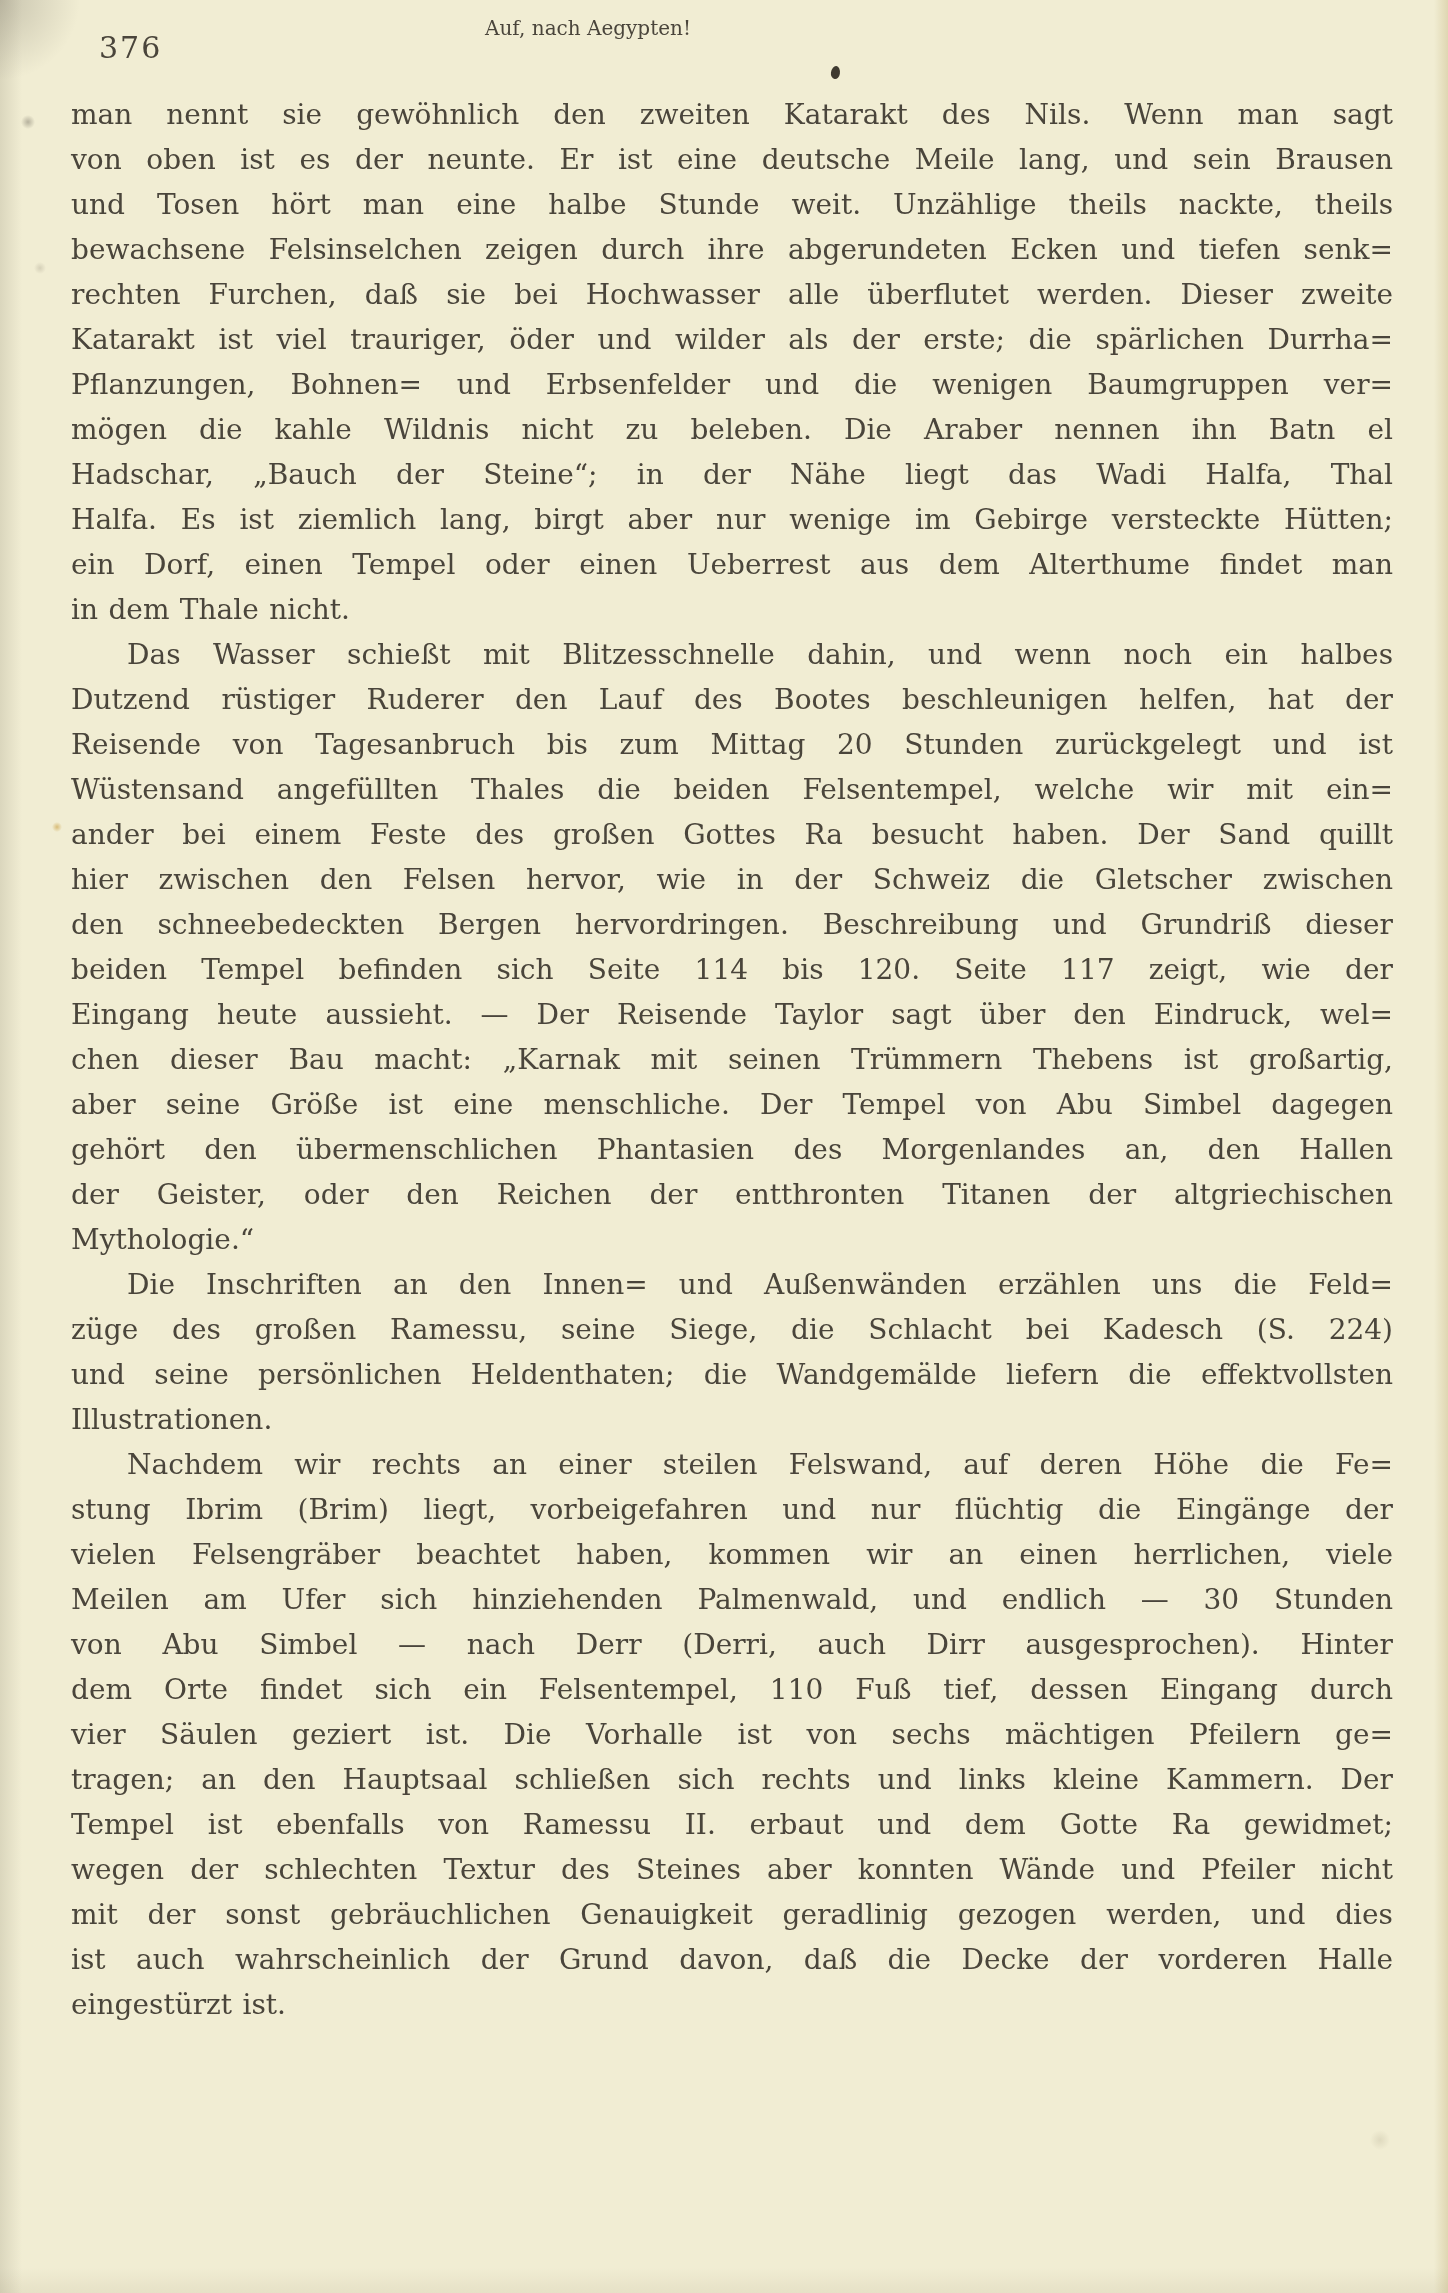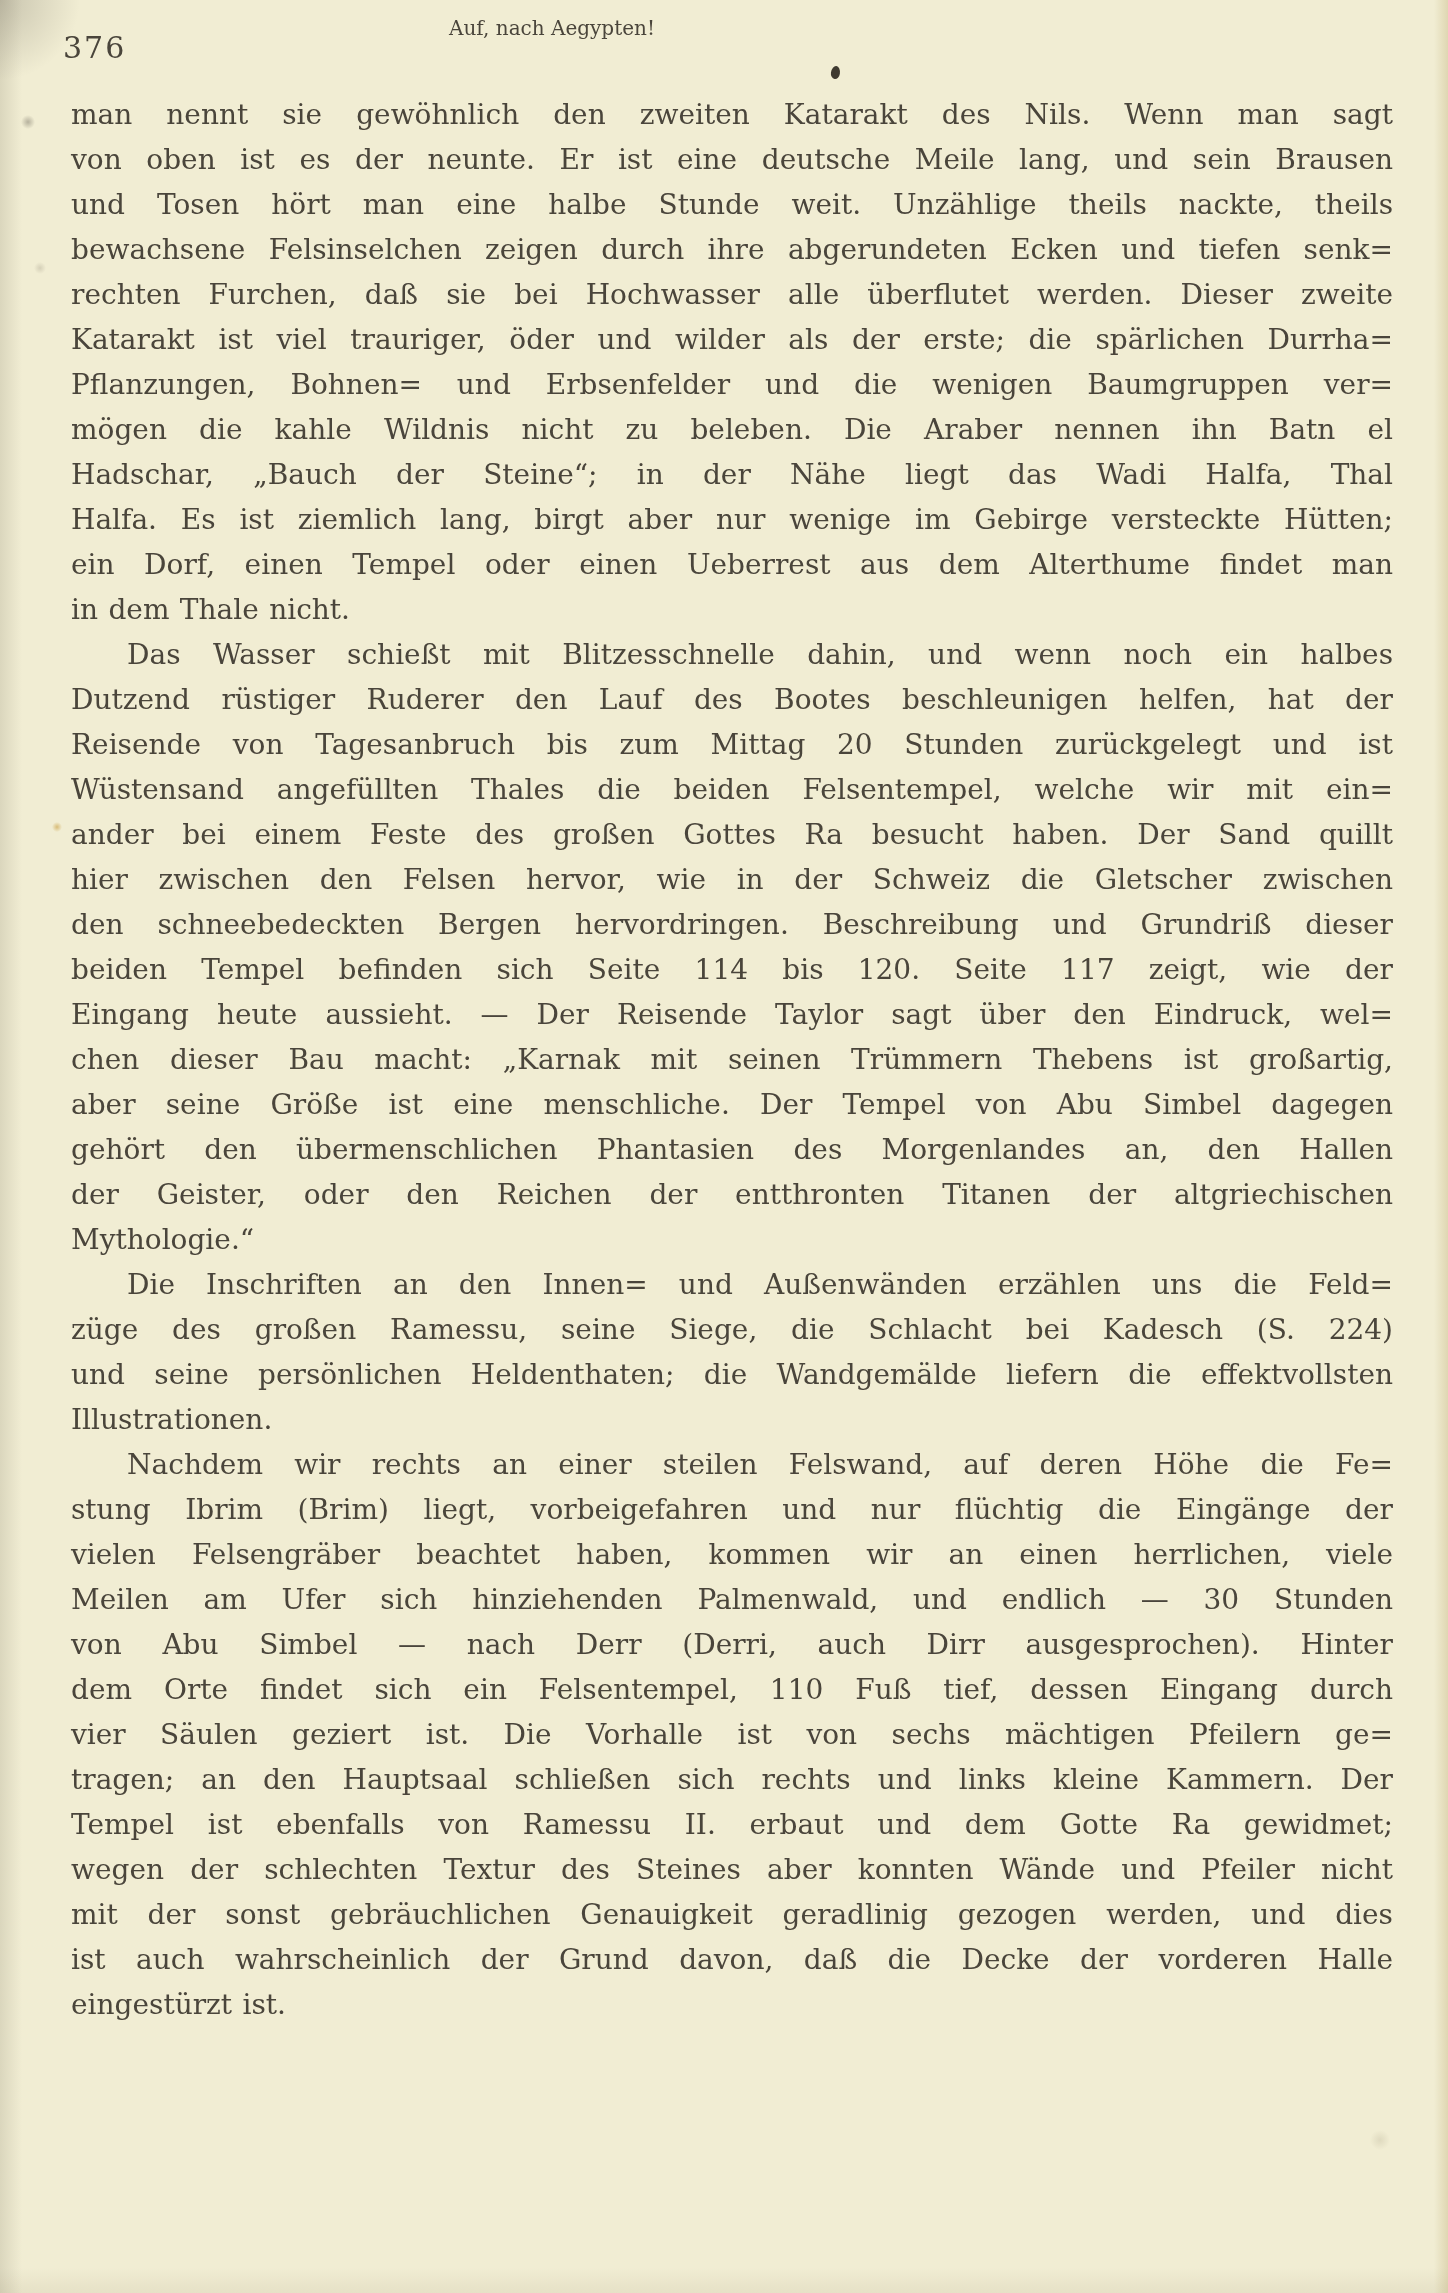--- a/index.html
+++ b/index.html
@@ -23,20 +23,21 @@
       radial-gradient(circle at 0px 0px, rgba(105,100,88,0.30) 0px, rgba(105,100,88,0) 80px),
       linear-gradient(to right, rgba(100,94,74,0.16) 0px, rgba(100,94,74,0) 22px),
       linear-gradient(to left, rgba(176,156,92,0.28) 0px, rgba(176,156,92,0) 14px),
       linear-gradient(to top, rgba(150,138,104,0.12) 0px, rgba(150,138,104,0) 26px),
       #f1edd3;
   }
   .header {
     position: relative;
     height: 60px;
     padding-top: 22px;
+    margin-left: 36px;
   }
   .page-number {
     position: absolute;
     left: 63px;
     top: 30px;
     font-size: 30px;
     letter-spacing: 2px;
   }
   .running-title {
     position: absolute;

